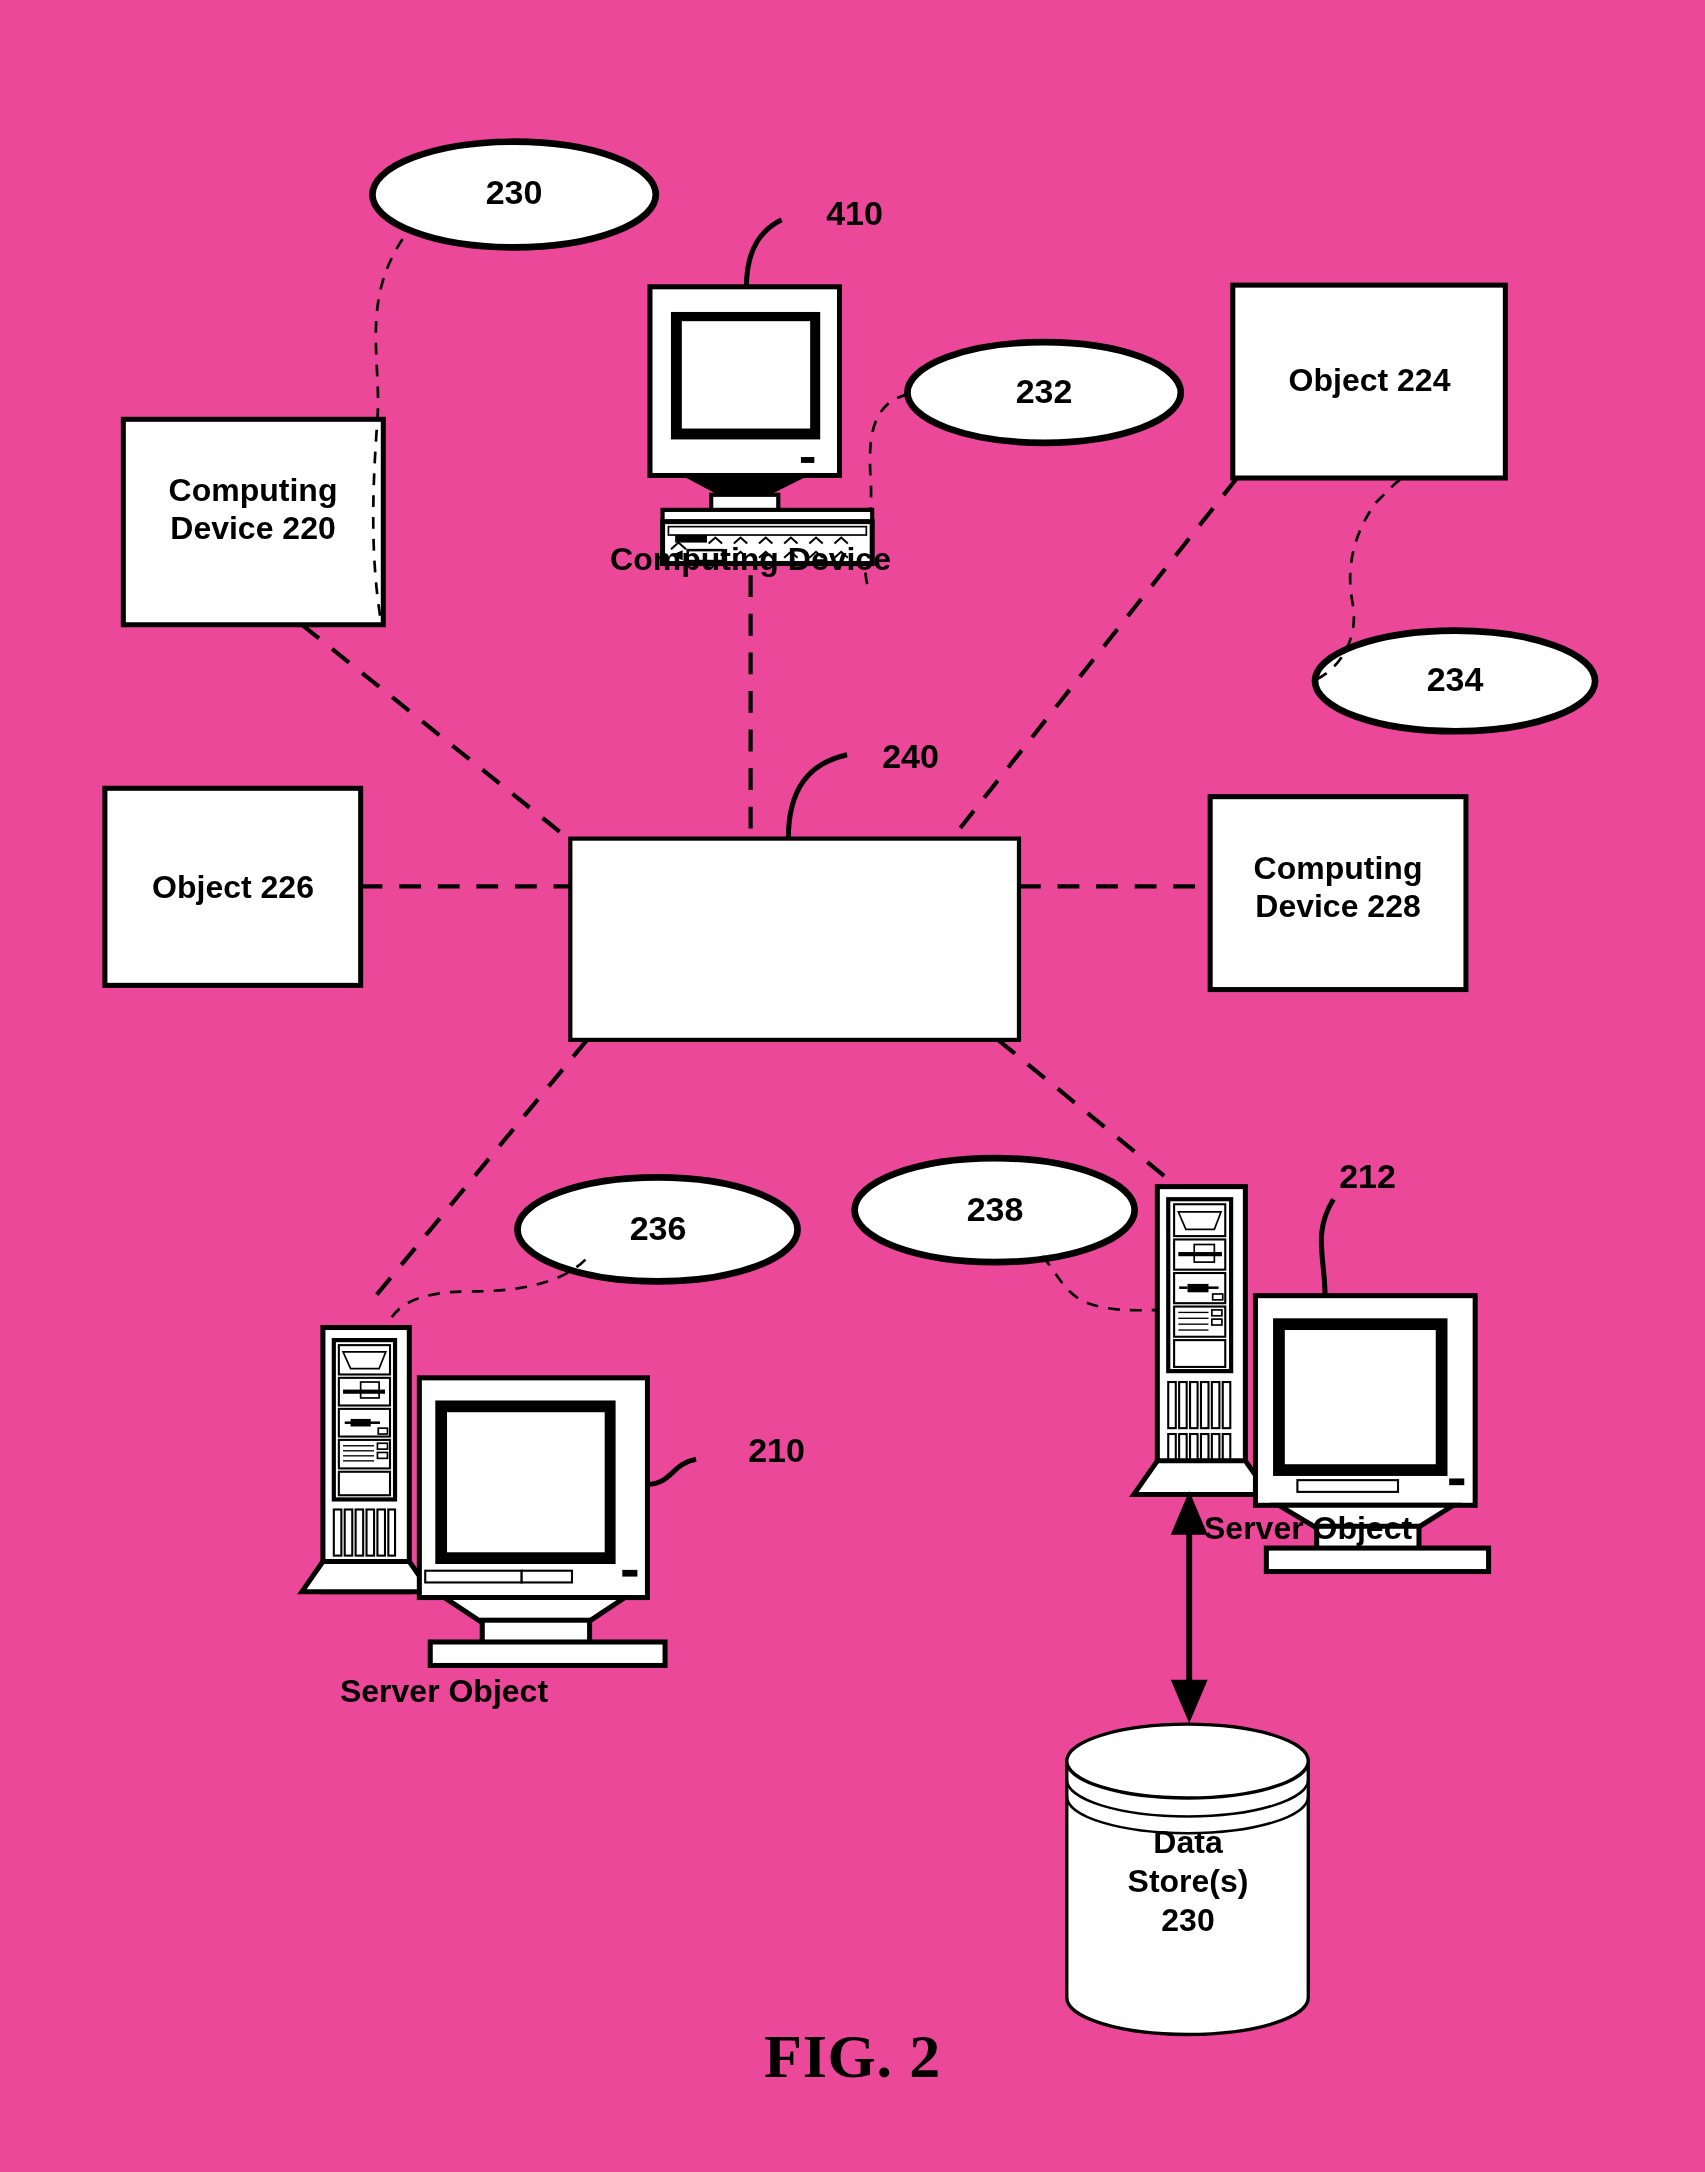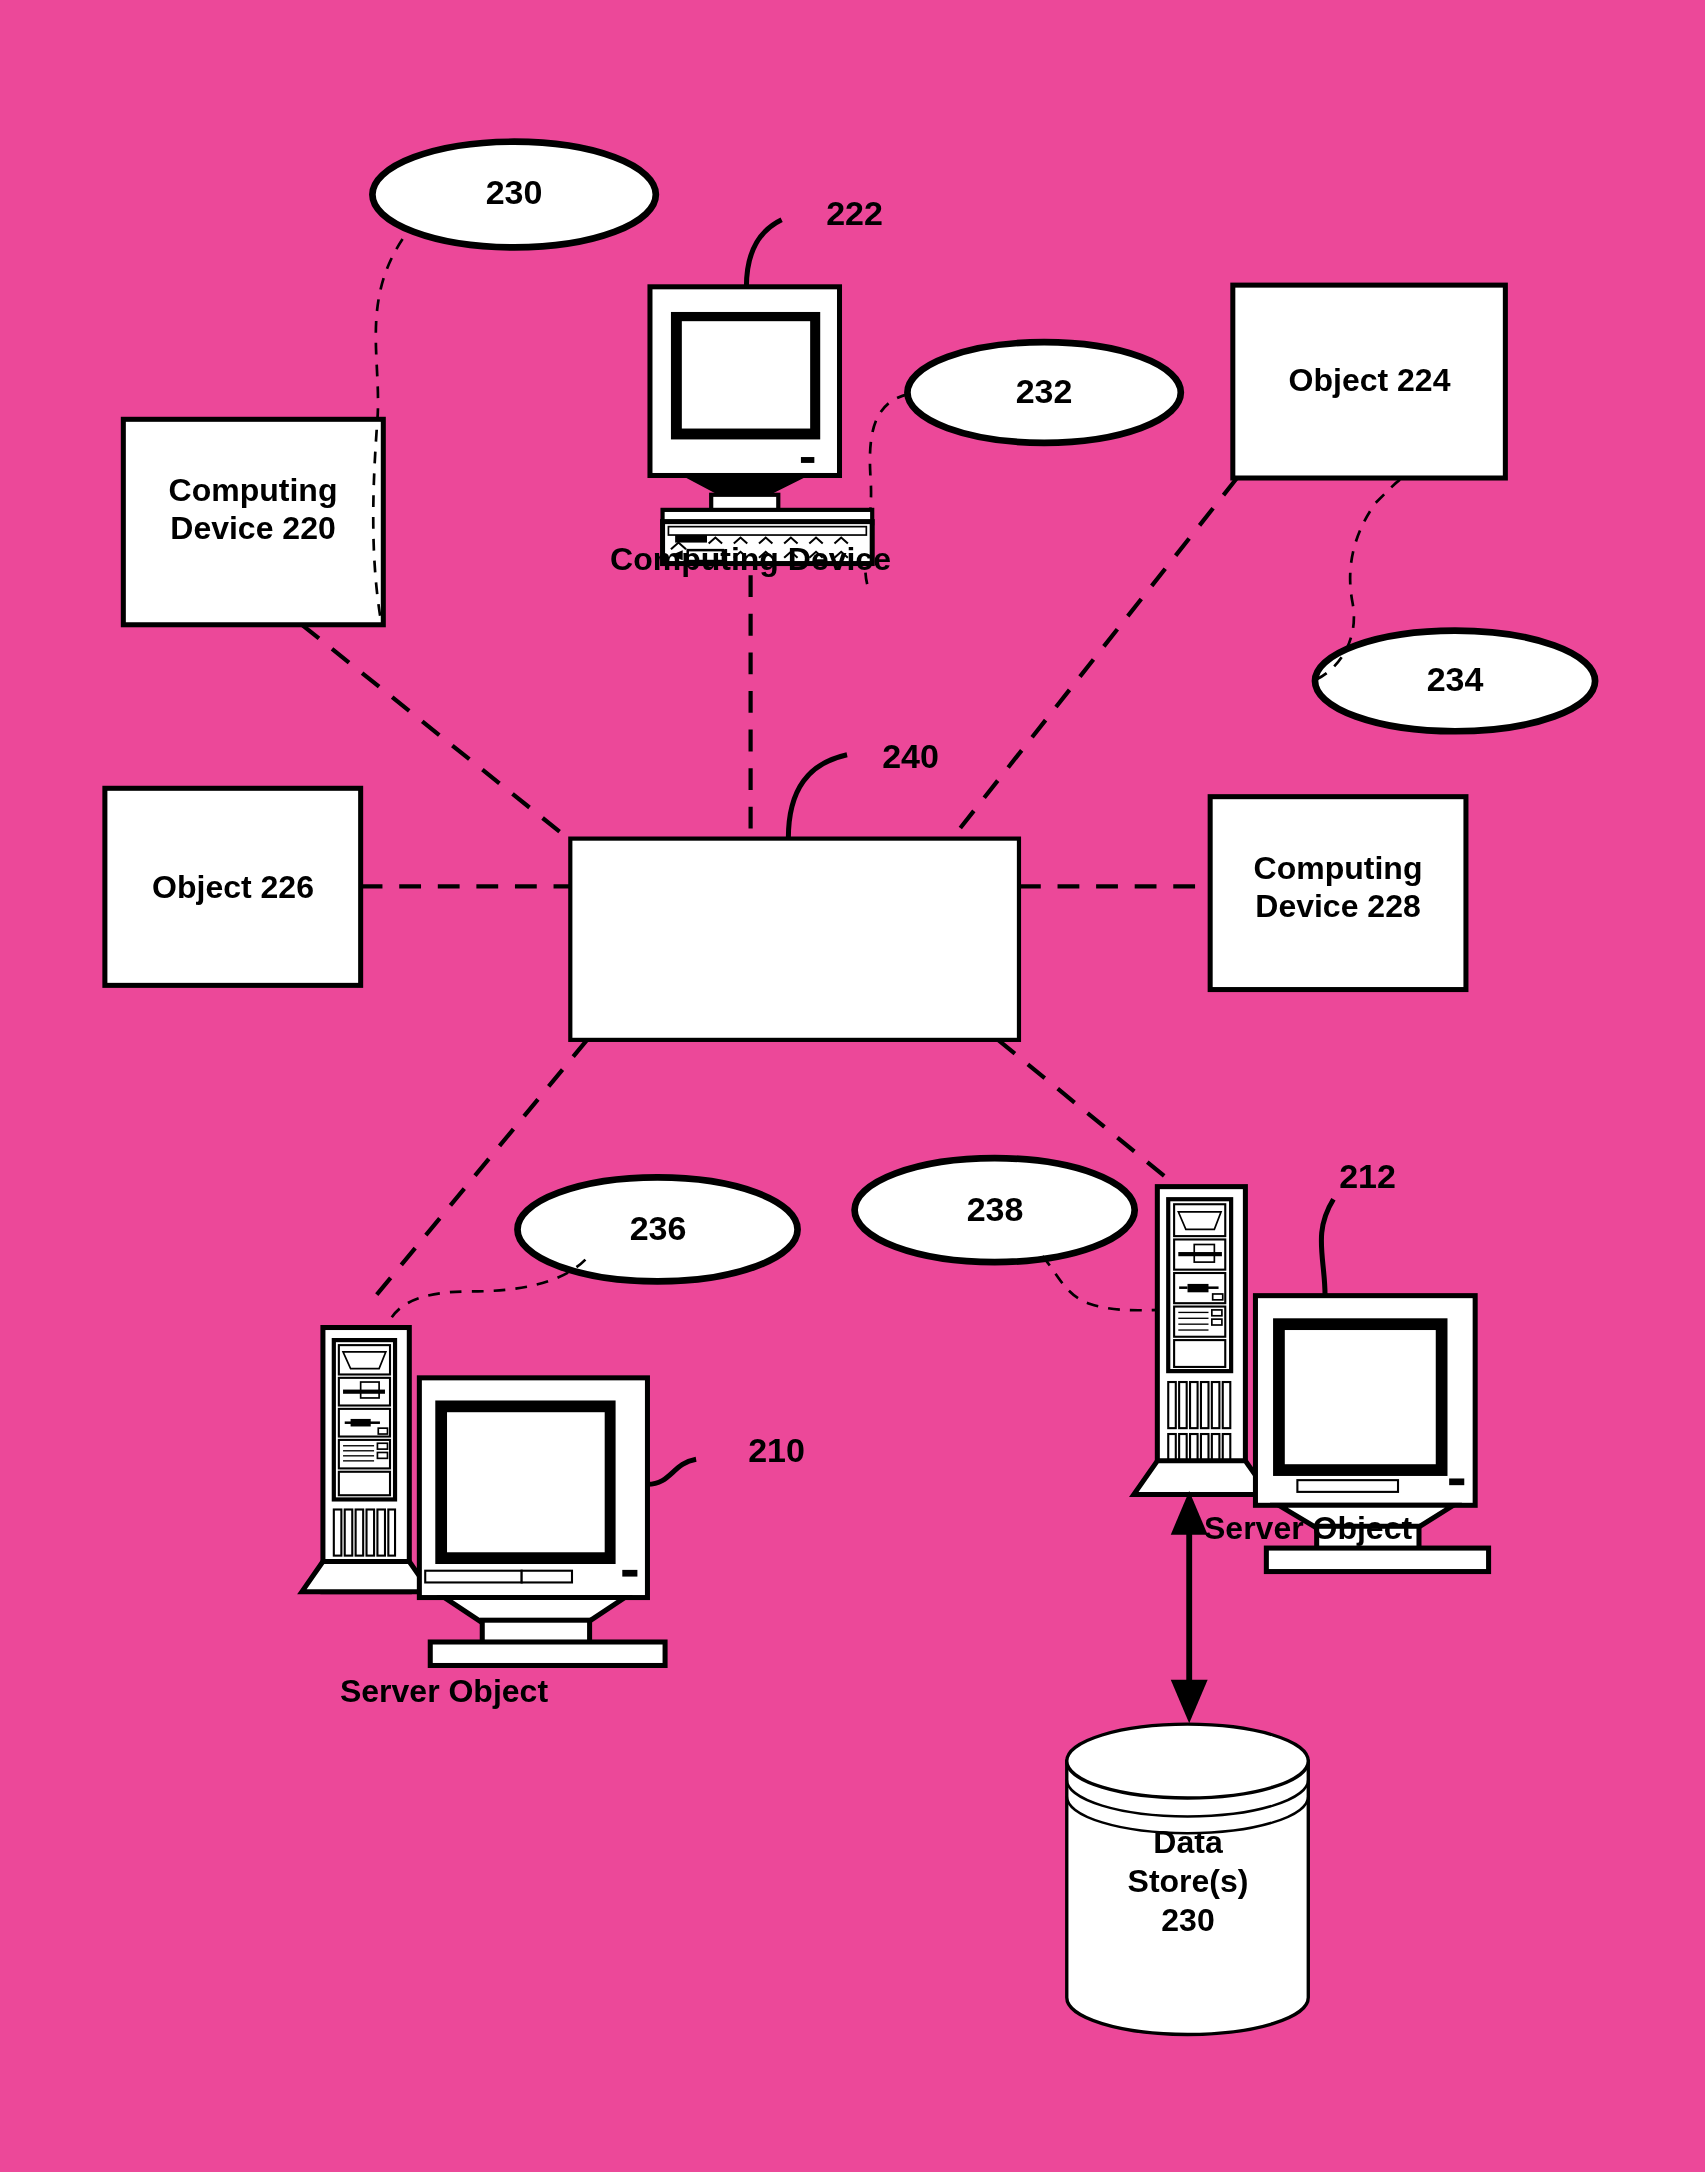--- a/index.html
+++ b/index.html
@@ -254,21 +254,21 @@
       <path d="M 1272 2100 L 1272 2382 A 144 44 0 0 0 1560 2382 L 1560 2100 Z" fill="#ffffff" stroke="#000000" stroke-width="4"></path>
       <ellipse cx="1416" cy="2100" rx="144" ry="44" fill="#ffffff" stroke="#000000" stroke-width="4"></ellipse>
       <path d="M 1272 2122 A 144 44 0 0 0 1560 2122" fill="none" stroke="#000000" stroke-width="3"></path>
       <path d="M 1272 2142 A 144 44 0 0 0 1560 2142" fill="none" stroke="#000000" stroke-width="3"></path>
     </g>
 
   </svg>
 
   <div class="lbl lbl-ref" style="left:430px; top:172px; width:168px;">230</div>
 
-  <div class="lbl lbl-ref" style="left:804px; top:193px; width:101px;">222</div>
+  <div class="lbl lbl-ref" style="left:804px; top:193px; width:101px;">410</div>
 
   <div class="lbl lbl-ref" style="left:960px; top:371px; width:168px;">232</div>
 
   <div class="lbl lbl-box" style="left:1233px; top:362px; width:273px;">Object 224</div>
 
   <div class="lbl lbl-box" style="left:123px; top:472px; width:260px;">Computing
 Device 220</div>
 
   <div class="lbl lbl-box" style="left:549px; top:541px; width:403px;">Computing Device</div>
 
@@ -291,15 +291,16 @@
   <div class="lbl lbl-ref" style="left:705px; top:1430px; width:143px;">210</div>
 
   <div class="lbl lbl-box" style="left:1204px; top:1510px; width:394px; text-align:left;">Server Object</div>
 
   <div class="lbl lbl-box" style="left:268px; top:1673px; width:352px;">Server Object</div>
 
   <div class="lbl lbl-box" style="left:1067px; top:1823px; width:242px; line-height:1.22;">Data
 Store(s)
 230</div>
 
+  <div class="lbl-caption-text" style="left:601px; top:2021px; width:503px;">FIG. 2</div>
 
 </div>
 
 
 </body></html>

